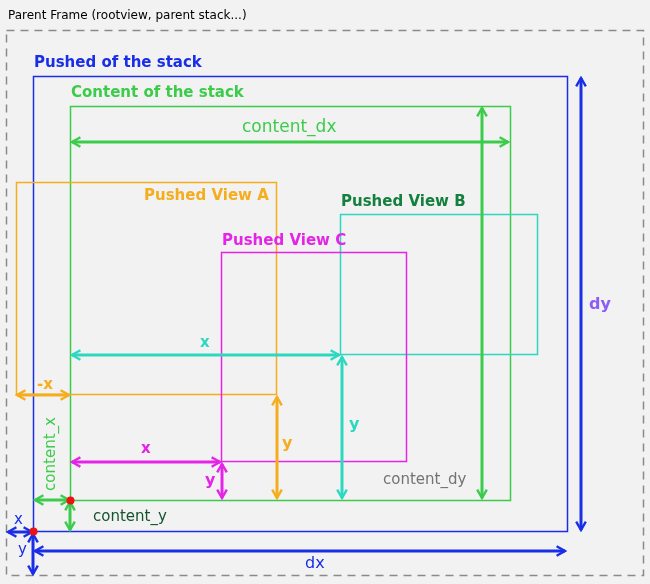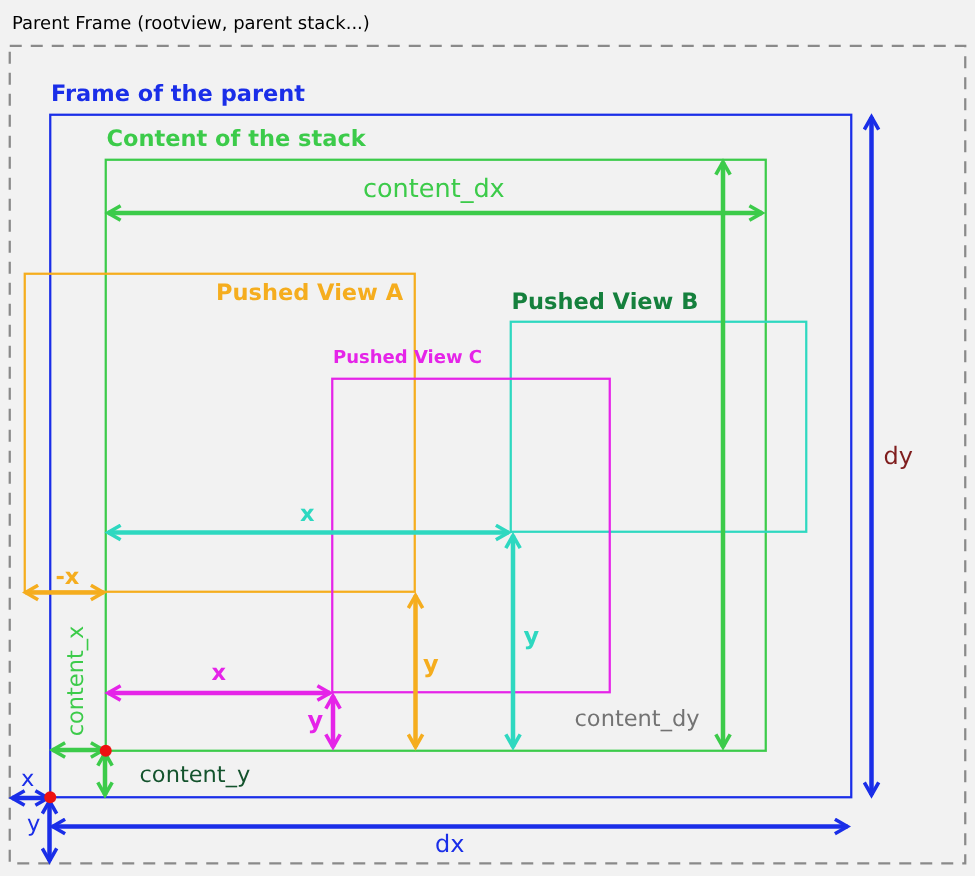--- a/index.html
+++ b/index.html
@@ -66,33 +66,33 @@
   <line x1="342" y1="357" x2="342" y2="498" stroke="#2ed8c0" stroke-width="3" marker-start="url(#at)" marker-end="url(#at)"></line>
 
   <line x1="72" y1="462" x2="220" y2="462" stroke="#e524e8" stroke-width="3" marker-start="url(#am)" marker-end="url(#am)"></line>
   <line x1="222" y1="464" x2="222" y2="498" stroke="#e524e8" stroke-width="3" marker-start="url(#am)" marker-end="url(#am)"></line>
 
   <circle cx="70.5" cy="500.5" r="4" fill="#ee1111"></circle>
   <circle cx="33.5" cy="531.5" r="4" fill="#ee1111"></circle>
 </svg>
 
 <div class="lbl" style="left:8px;top:8px;font-size:12px;color:#000000;">Parent Frame (rootview, parent stack...)</div>
-<div class="lbl bold" style="left:34px;top:53px;font-size:15px;color:#1a2ee8;">Frame of the parent</div>
+<div class="lbl bold" style="left:34px;top:53px;font-size:15px;color:#1a2ee8;">Pushed of the stack</div>
 <div class="lbl bold" style="left:71px;top:83px;font-size:15px;color:#3ccb4a;">Content of the stack</div>
 <div class="lbl bold" style="left:144px;top:162px;font-size:15px;color:#f5ad1e;margin-top:24px;">Pushed View A</div>
 <div class="lbl bold" style="left:341px;top:192px;font-size:15px;color:#15803d;">Pushed View B</div>
-<div class="lbl bold" style="left:222px;top:231px;font-size:12px;color:#e524e8;">Pushed View C</div>
+<div class="lbl bold" style="left:222px;top:231px;font-size:15px;color:#e524e8;">Pushed View C</div>
 
 <div class="lbl" style="left:242px;top:116px;font-size:17px;color:#3ccb4a;">content_dx</div>
 <div class="lbl" style="left:383px;top:470px;font-size:15px;color:#737373;">content_dy</div>
 <div class="lbl" style="left:10px;top:445px;font-size:15px;color:#3ccb4a;transform:rotate(-90deg);transform-origin:center;width:80px;text-align:center;">content_x</div>
 <div class="lbl" style="left:93px;top:507px;font-size:15px;color:#14532d;">content_y</div>
 
-<div class="lbl" style="left:589px;top:294px;font-size:16px;color:#7f1d1d;">dy</div>
-<div class="lbl" style="left:290px;top:553px;font-size:16px;color:#1a2ee8;">dx</div>
+<div class="lbl" style="left:589px;top:294px;font-size:16px;color:#8b5cf6;font-weight:bold;">dy</div>
+<div class="lbl" style="left:305px;top:553px;font-size:16px;color:#1a2ee8;">dx</div>
 <div class="lbl" style="left:14px;top:510px;font-size:15px;color:#1a2ee8;">x</div>
 <div class="lbl" style="left:18px;top:540px;font-size:15px;color:#1a2ee8;">y</div>
 
 <div class="lbl bold" style="left:37px;top:375px;font-size:15px;color:#f5ad1e;">-x</div>
 <div class="lbl bold" style="left:282px;top:433px;font-size:16px;color:#f5ad1e;">y</div>
 <div class="lbl bold" style="left:200px;top:333px;font-size:15px;color:#2ed8c0;">x</div>
 <div class="lbl bold" style="left:349px;top:414px;font-size:16px;color:#2ed8c0;">y</div>
 <div class="lbl bold" style="left:141px;top:439px;font-size:15px;color:#e524e8;">x</div>
 <div class="lbl bold" style="left:205px;top:470px;font-size:16px;color:#e524e8;">y</div>
 

